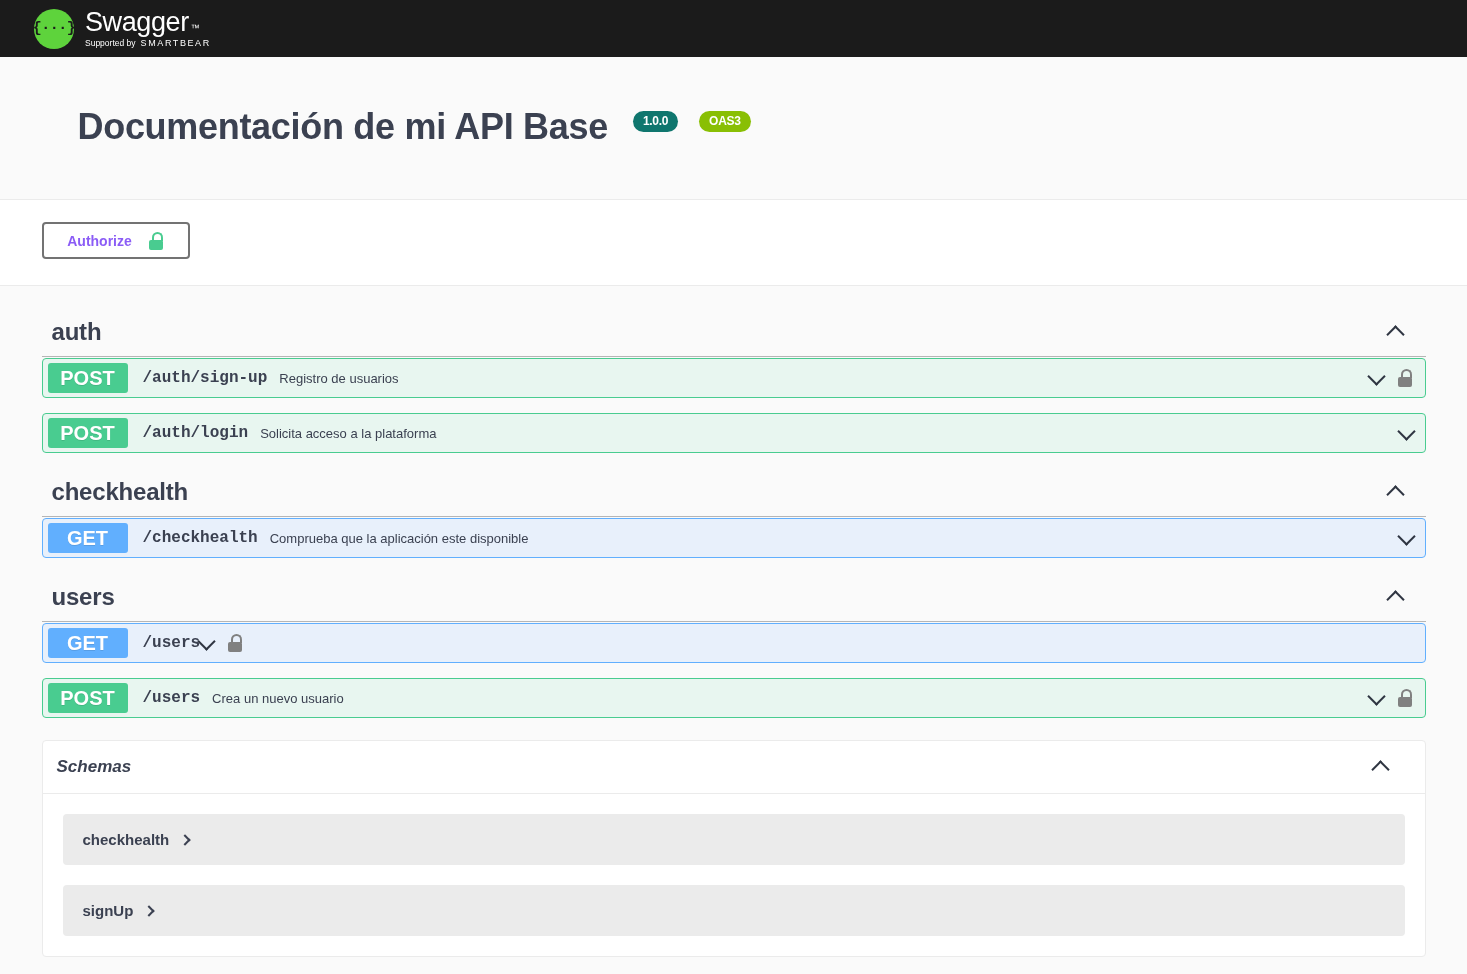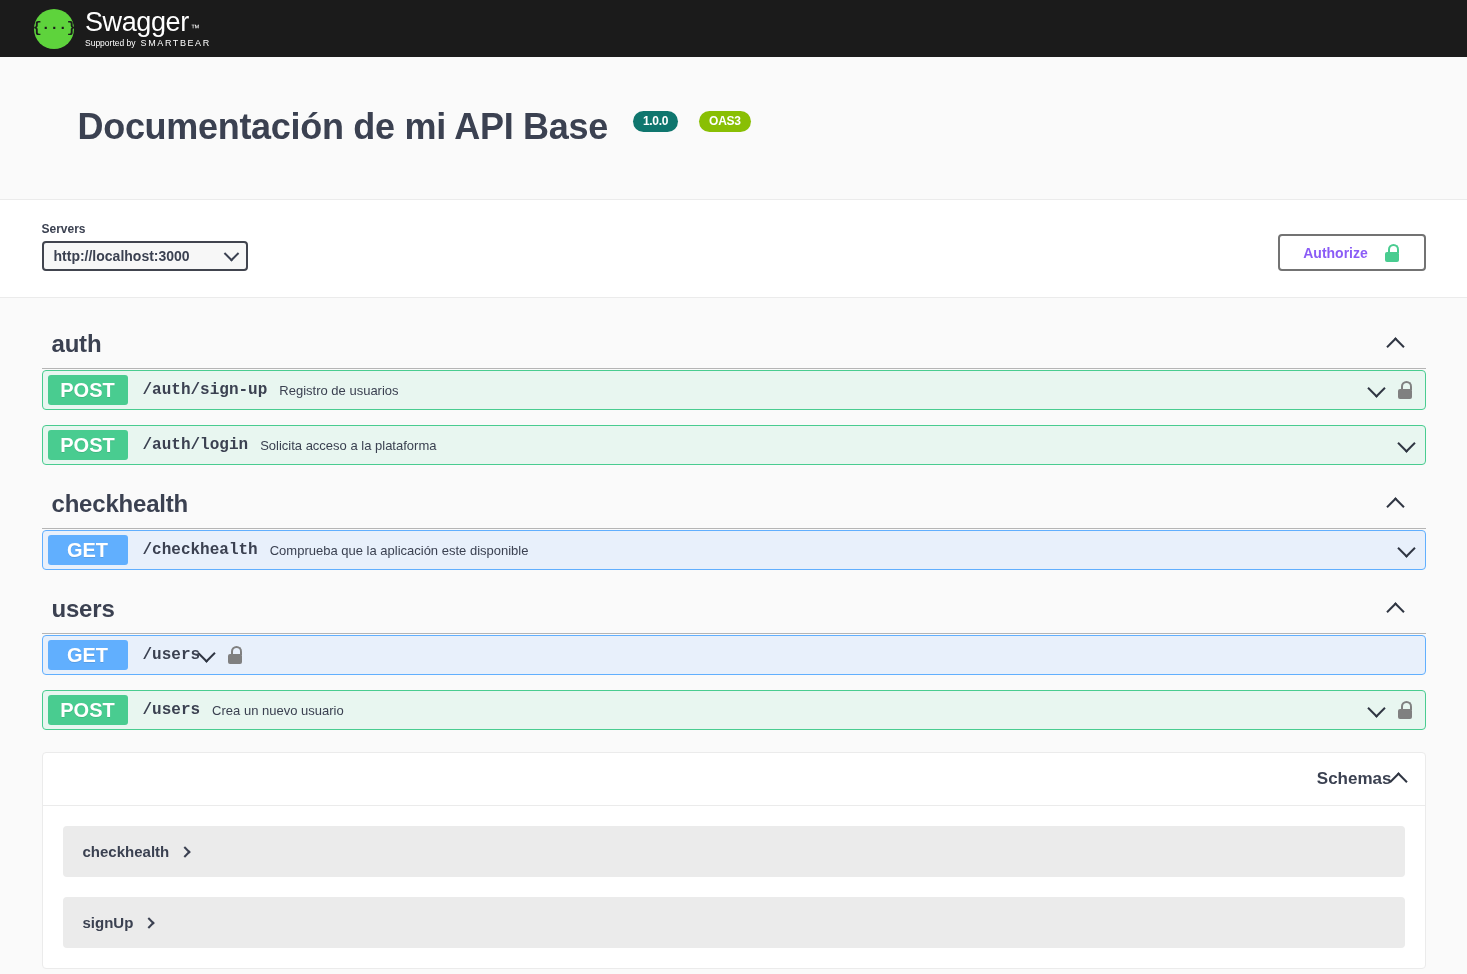--- a/index.html
+++ b/index.html
@@ -175,24 +175,25 @@
   .lock-green .shackle { border-color: #49cc90; }
 
   
   .schemas {
     border: 1px solid #ebebeb;
     border-radius: 4px;
     background: #ffffff;
     margin-top: 22px;
   }
   .schemas-header {
-    display: flex; align-items: center; justify-content: flex-end;
-    padding: 16px 16px 16px 14px;
+    display: flex; align-items: center; justify-content: space-between;
+    padding: 16px 34px 16px 14px;
     border-bottom: 1px solid #ebebeb;
     cursor: pointer;
+    font-style: italic;
   }
   .schemas-title { font-size: 17px; font-weight: 700; color: #3b4151; }
   .schema-body { padding: 20px 20px 0 20px; }
   .schema-item {
     background: #ebebeb;
     border-radius: 4px;
     padding: 17px 20px;
     margin-bottom: 20px;
     display: flex; align-items: center; gap: 12px;
     cursor: pointer;
@@ -229,27 +230,20 @@
     <h1 class="api-title">
       <span>Documentación de mi API Base</span>
       <span class="badge version">1.0.0</span>
       <span class="badge oas">OAS3</span>
     </h1>
   </div>
 </div>
 
 <div class="servers-band">
   <div class="wrap servers-row">
-    <div>
-      <label class="servers-label">Servers</label>
-      <div class="server-select">
-        <span>http://localhost:3000</span>
-        <span class="chev-small"></span>
-      </div>
-    </div>
     <button class="authorize-btn">
       <span>Authorize</span>
       <span class="lock lock-green">
         <span class="shackle"></span>
           <span class="body"></span>
       </span>
     </button>
   </div>
 </div>
 

